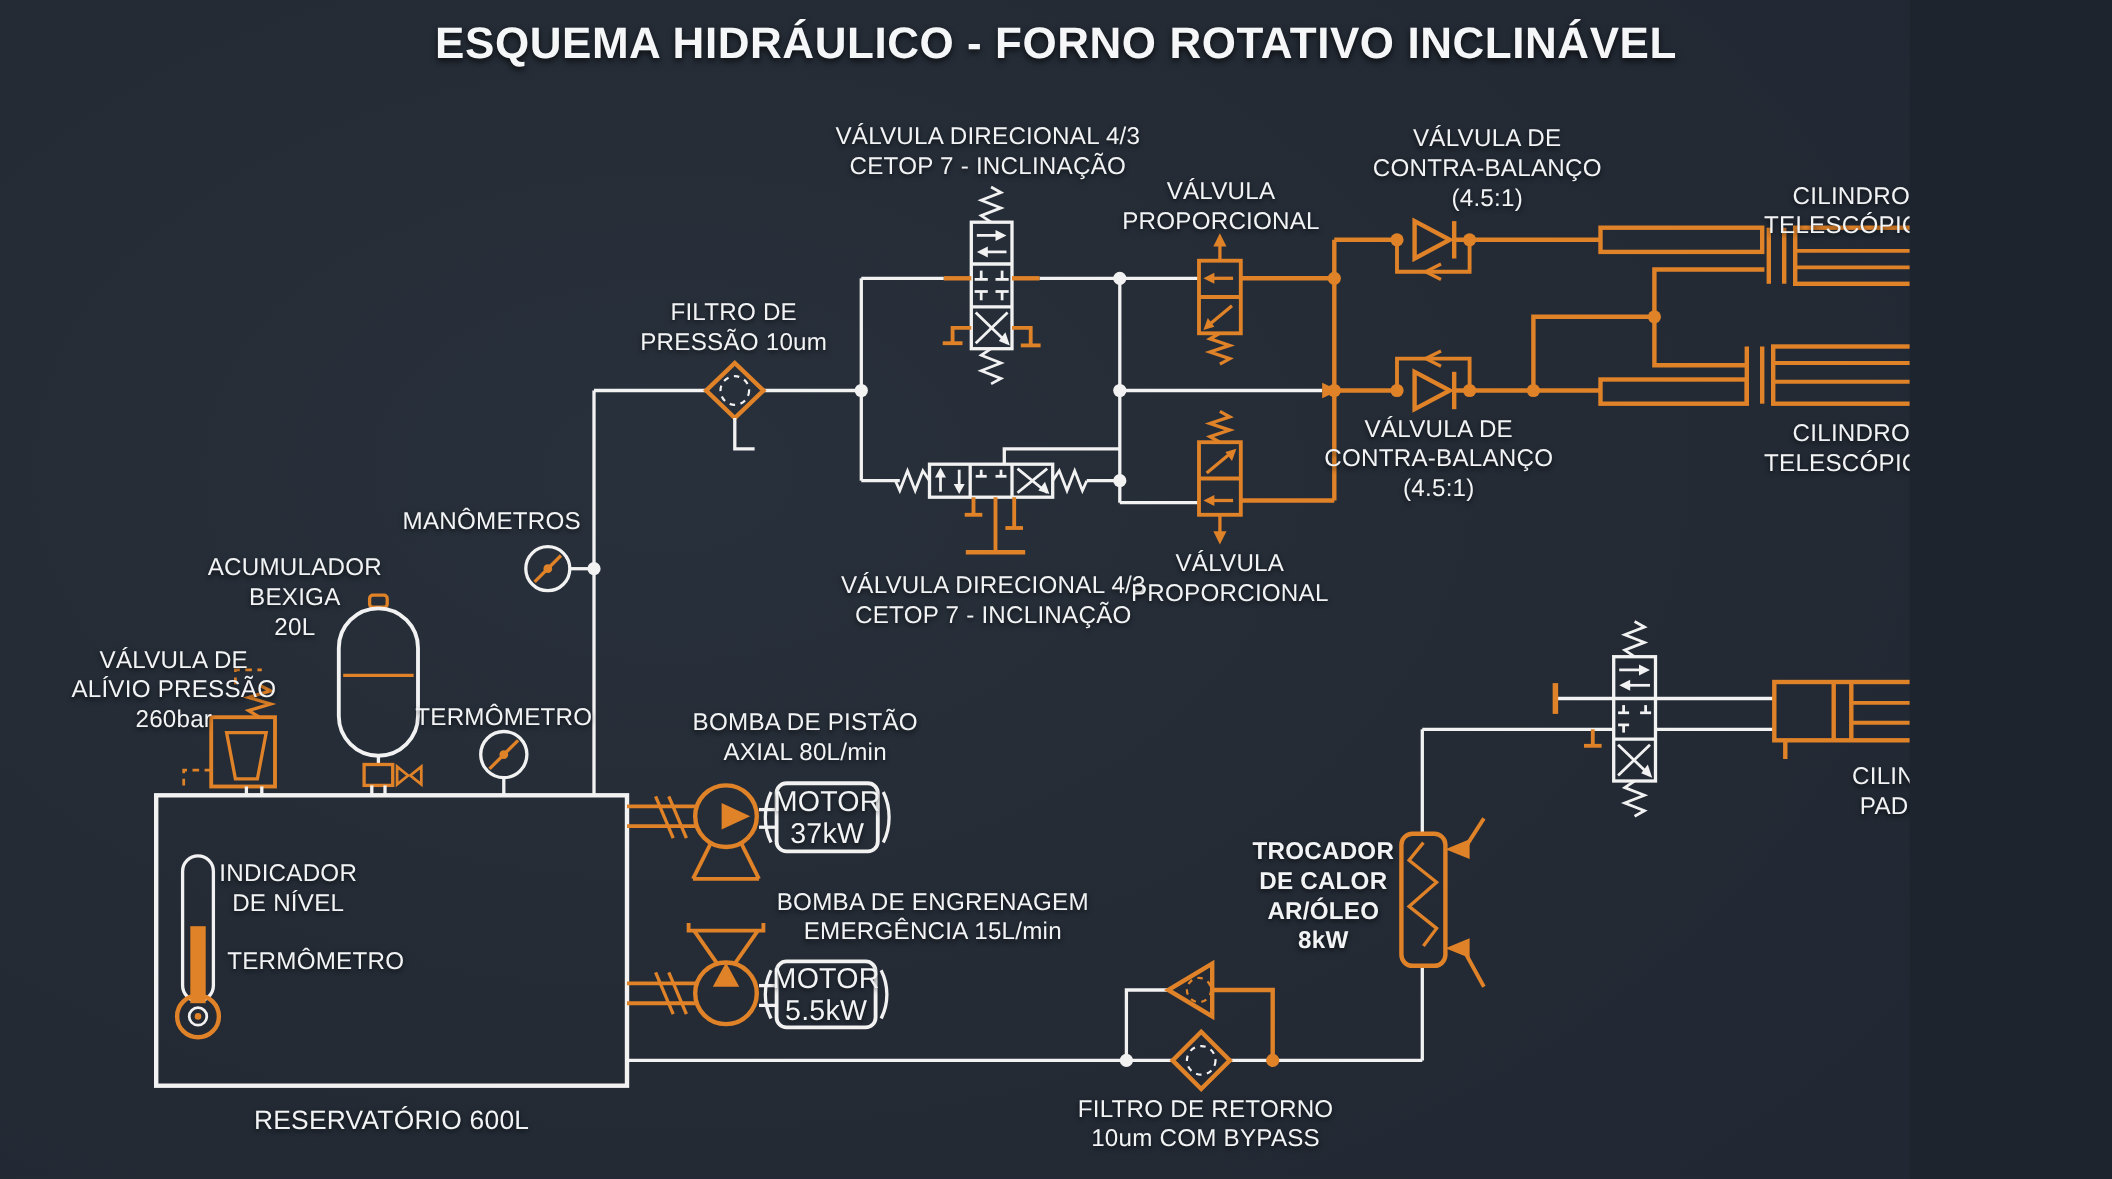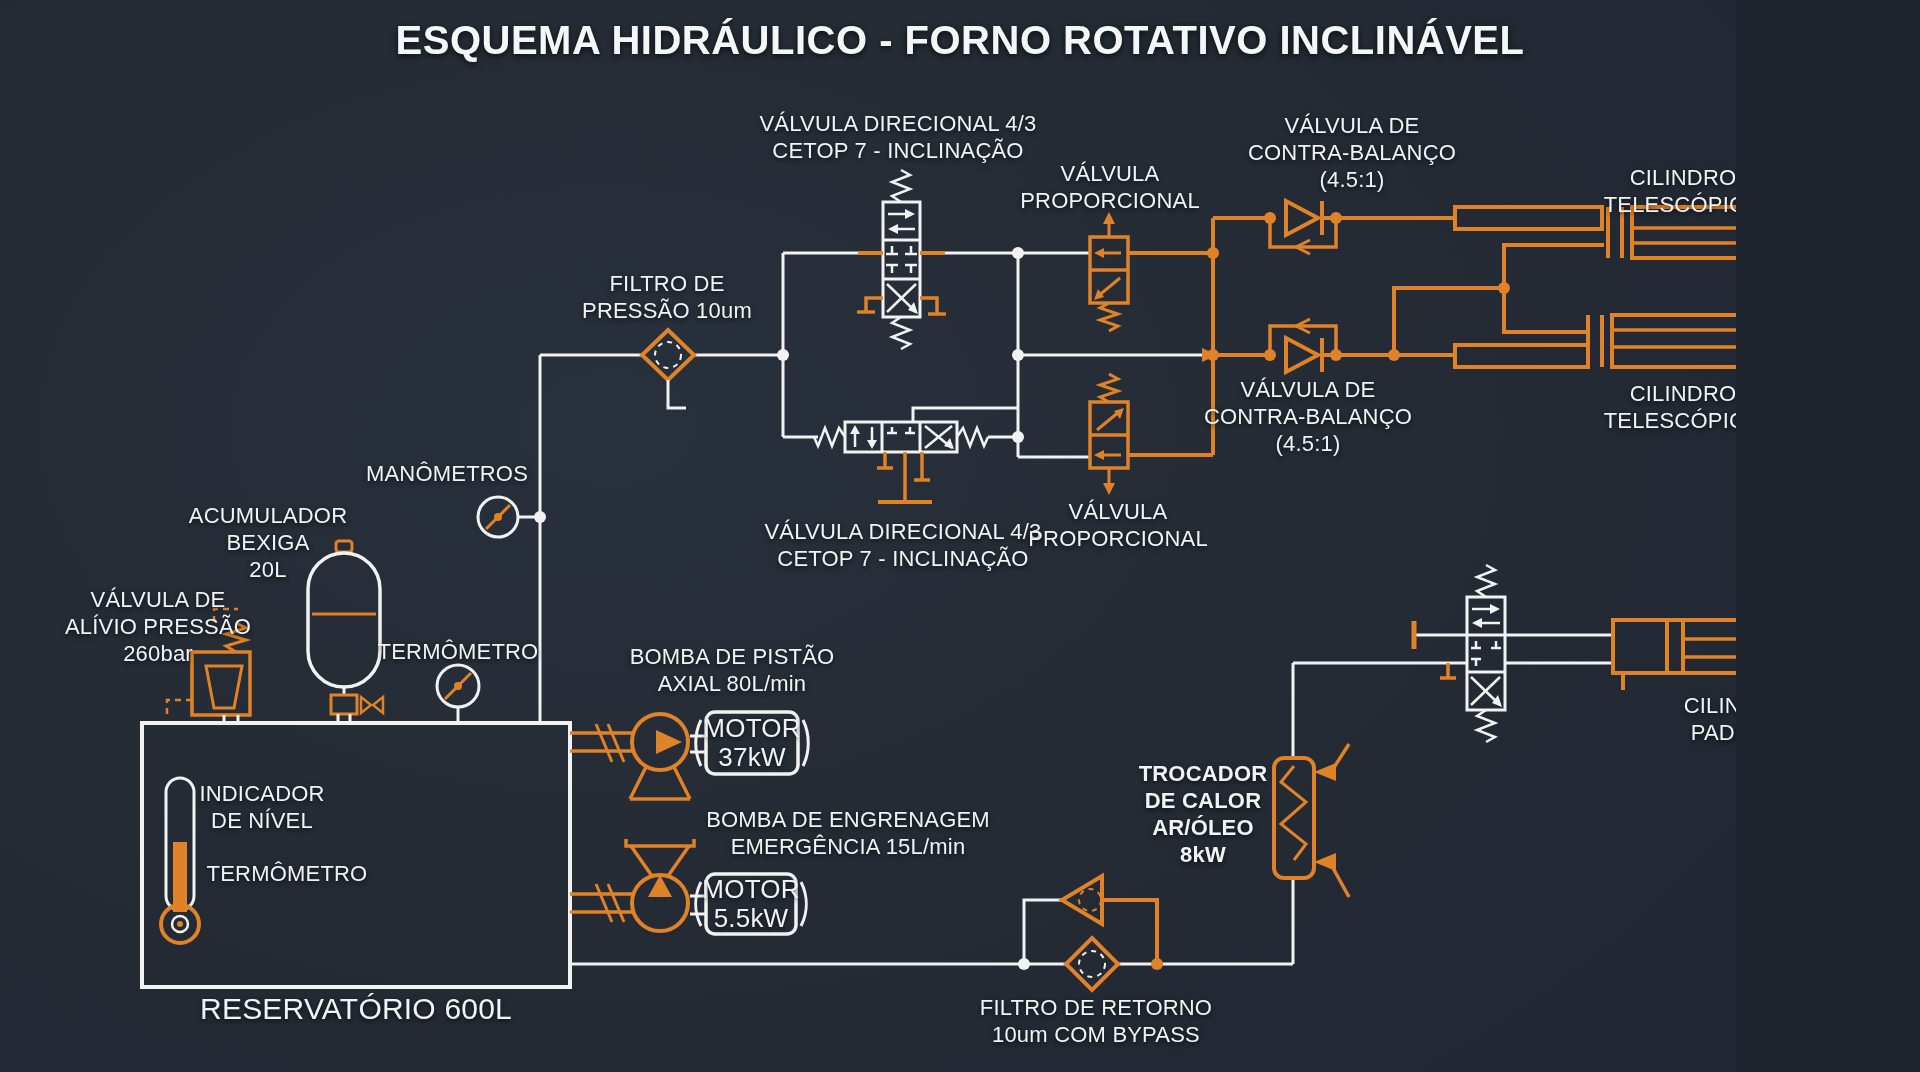--- a/index.html
+++ b/index.html
@@ -17,21 +17,21 @@
     position:absolute;transform:translateX(-50%);
     color:#f2f3f4;font-size:22px;line-height:27px;text-align:center;
     white-space:pre-line;letter-spacing:0.2px;
     text-shadow:0 2px 5px rgba(0,0,0,0.65);
   }
   .title{
     position:absolute;transform:translateX(-50%);
     color:#f5f6f7;font-size:40px;font-weight:bold;white-space:nowrap;
     text-shadow:0 2px 6px rgba(0,0,0,0.7);letter-spacing:0.5px;
   }
-  .big{font-size:30px;line-height:34px;}
+  .big{font-size:24px;line-height:34px;margin-top:10px;}
   .motor{font-size:26px;line-height:29px;}
 </style>
 </head>
 <body>
 
 <div id="stage">
 
 <svg width="1920" height="1072" viewBox="0 0 1920 1072">
 
   <g>

